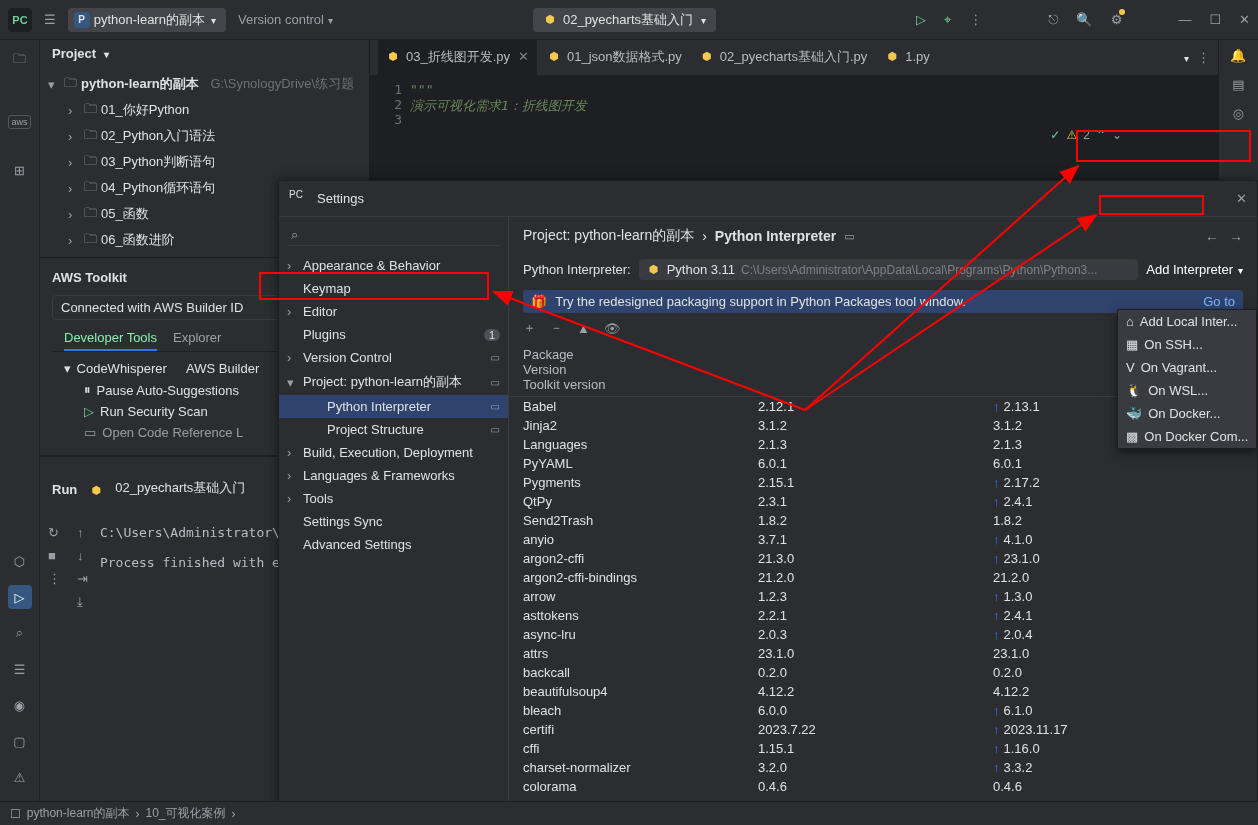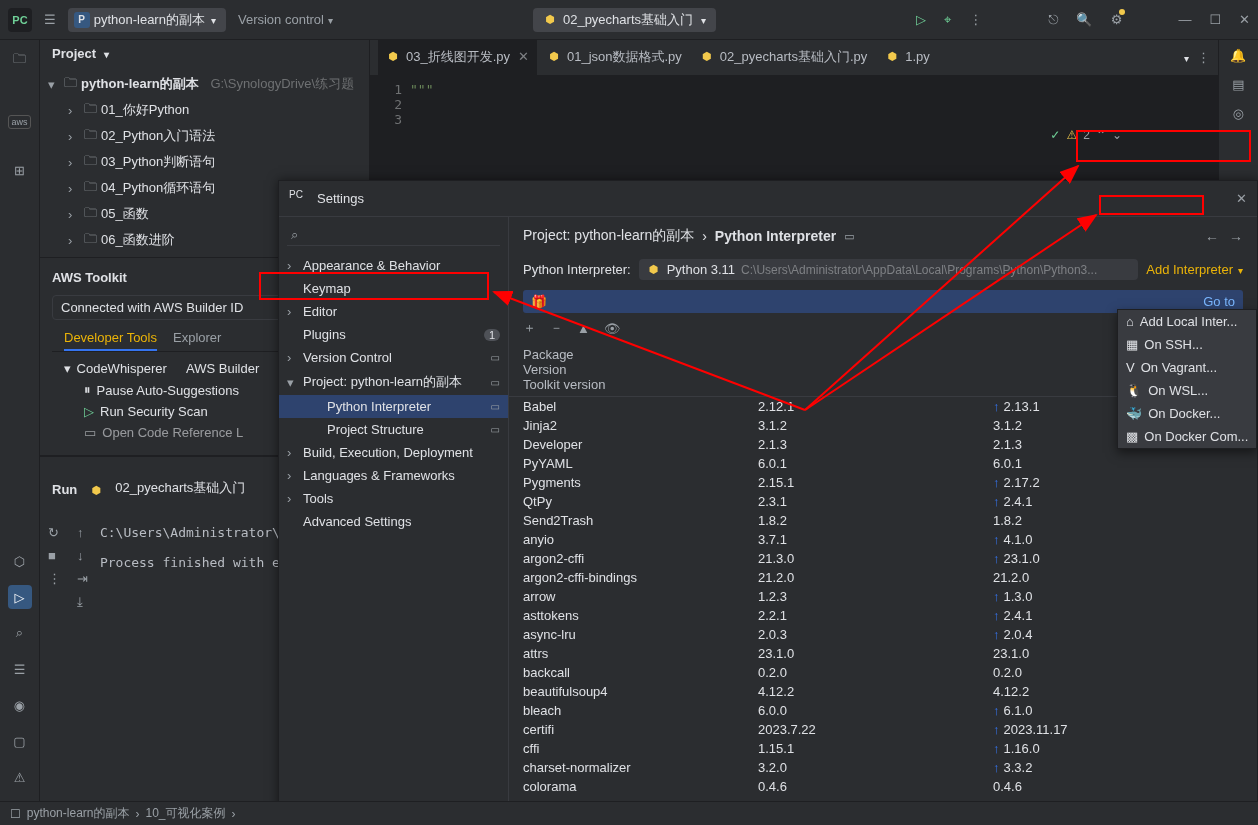--- a/index.html
+++ b/index.html
@@ -24,21 +24,21 @@
 .leftpanels { width: 330px; background: #2B2D30; border-right: 1px solid #1E1F22; display: flex; flex-direction: column; }
 .panel-hdr { display:flex; align-items:flex-start; gap:6px; padding:6px 12px; font-weight:bold; color:#DFE1E5; }
 .tree { padding: 4px 8px; overflow:hidden; font-size:13px; }
 .tree .row { display:flex; align-items:center; gap:4px; padding:2px 0; white-space:nowrap; cursor:pointer;}
 .tree .arrow { color:#9aa0a6; width:12px; }
 .tree .fld { color:#9aa0a6; }
 .tree .path { color:#6e7072; }
 .aws-toolkit { border-top:1px solid #1E1F22; padding:6px 12px; }
 .conn-row { display:flex; align-items:center; justify-content:space-between; border:1px solid #393B40; border-radius:4px; padding:4px 8px; margin:4px 0;}
 .tabs-sm { display:flex; gap:16px; padding:6px 12px 0; color:#9aa0a6; border-bottom:1px solid #1E1F22;}
-.tabs-sm .sel { color:#eab308; border-bottom:2px solid #3574F0; padding-bottom:4px;}
+.tabs-sm .sel { color:#86efac; border-bottom:2px solid #3574F0; padding-bottom:4px;}
 .cw { padding:6px 12px; }
 .cw .row { display:flex; align-items:center; gap:6px; padding:3px 0;}
 .cw .sub { margin-left:20px;}
 .run-hdr { display:flex; align-items:flex-end; gap:12px; padding:22px 12px; border-top:1px solid #1E1F22;}
 .run-body { display:flex; }
 .run-tools { display:flex; flex-direction:column; gap:8px; padding:6px 8px; color:#9aa0a6;}
 .console { padding:6px 4px; font-family: Consolas, monospace; color:#b8bcc3; font-size:13px; white-space:pre; }
 .editor { flex:1; display:flex; flex-direction:column; background:#1E1F22; min-width:0; }
 .etabs { display:flex; align-items:center; background:#2B2D30; height:36px; padding:0 8px; gap:8px; border-bottom:1px solid #1E1F22; overflow:hidden;}
 .etab { display:flex; align-items:center; gap:6px; padding:21px 8px; color:#b8bcc3; cursor:pointer; white-space:nowrap;}
@@ -63,21 +63,21 @@
 .stree .arrow { width:12px; color:#9aa0a6; }
 .stree .badge { margin-left:auto; background:#4E5157; color:#DFE1E5; border-radius:8px; padding:0 5px; font-size:11px;}
 .stree .sel { background:#2E436E; color:#DFE1E5; }
 .mdot { margin-left:auto; color:#9aa0a6; font-size:10px;}
 .spage { flex:1; display:flex; flex-direction:column; min-width:0; }
 .crumbs { display:flex; align-items:center; gap:8px; padding:10px 14px; font-size:14px; position:relative;}
 .crumbs .btn-arrows { margin-left:auto; display:flex; gap:10px; color:#9aa0a6; }
 .interp-row { display:flex; align-items:center; gap:8px; padding:4px 14px;}
 .interp-sel { flex:1; background:#393B40; border-radius:4px; padding:3px 8px; display:flex; align-items:center; gap:6px; overflow:hidden; white-space:nowrap;}
 .interp-sel .pth { color:#7e8084; font-size:12px;}
-.add-interp { color:#eab308; display:flex; align-items:center; gap:3px; cursor:pointer;}
+.add-interp { color:#ffffff; display:flex; align-items:center; gap:3px; cursor:pointer;}
 .banner { margin:6px 14px 0; background:#2E436E; display:flex; align-items:center; gap:8px; padding:4px 8px; border-radius:3px;}
 .banner .goto { margin-left:auto; color:#7ab7ff; cursor:pointer;}
 .toolbar { display:flex; align-items:center; gap:14px; padding:6px 14px; color:#9aa0a6;}
 .pkg-hdr { display:flex; padding:4px 14px 4px; color:#b8bcc3; font-size:13px; border-bottom:1px solid #393B40;flex-direction:column;}
 .pkg-hdr .c1 { width:235px;}
 .pkg-hdr .c2 { width:235px;}
 .pkg-list { flex:1; padding:0 14px; overflow:hidden; color:#DFE1E5;}
 .pkg-list .prow { display:flex; padding:2px 0; font-size:13px;}
 .pkg-list .c1 { width:235px;}
 .pkg-list .c2 { width:235px;}
@@ -261,20 +261,21 @@
             </div>
           </div>
         <div class="flex1"></div>
         <span class="chev"></span>
         <span style="color:#9aa0a6;">⋮</span>
       </div>
       <div class="code">
         <div class="gutter">1<br>2<br>3</div>
         <div class="lines">
           <div class="s">"""</div>
+          <div class="s">演示可视化需求1：折线图开发</div>
         </div>
       </div>
     </div>
     <div class="rightrail">
       <div class="ico">🔔</div>
       <div class="ico">▤</div>
       <div class="ico">◎</div>
     </div>
 
     <div class="code-mark">
@@ -339,20 +340,24 @@
               <div class="row">
                 <span class="arrow">›</span>
                 <span>Languages &amp; Frameworks</span>
               </div>
               <div class="row">
                 <span class="arrow">›</span>
                 <span>Tools</span>
               </div>
               <div class="row">
                 <span class="arrow"></span>
+                <span>Settings Sync</span>
+              </div>
+              <div class="row">
+                <span class="arrow"></span>
                 <span>Advanced Settings</span>
               </div>
             </div>
         </div>
         <div class="spage">
           <div class="crumbs">
             <span>Project: python-learn的副本</span> › <b>Python Interpreter</b> <span style="color:#9aa0a6;font-size:11px;">▭</span>
             <div class="btn-arrows">
                 <span>←</span>
                 <span>→</span>
@@ -365,20 +370,21 @@
               <span>Python 3.11</span>
               <span class="pth">C:\Users\Administrator\AppData\Local\Programs\Python\Python3...</span>
             </div>
             <div class="add-interp">
                 <span>Add Interpreter</span>
                 <span class="chev"></span>
               </div>
           </div>
           <div class="banner">
             <span style="color:#7ab7ff;">🎁</span>
+            <span>Try the redesigned packaging support in Python Packages tool window.</span>
             <span class="goto">Go to</span>
           </div>
           <div class="toolbar">
             <span>＋</span>
             <span>－</span>
             <span>▲</span>
             <span>👁</span>
           </div>
           <div class="pkg-hdr">
             <div class="c1">Package</div>
@@ -390,21 +396,21 @@
                 <div class="c1">Babel</div>
                 <div class="c2">2.12.1</div>
                 <div class="c3"><span class="up">↑</span> 2.13.1</div>
               </div>
               <div class="prow">
                 <div class="c1">Jinja2</div>
                 <div class="c2">3.1.2</div>
                 <div class="c3"> 3.1.2</div>
               </div>
               <div class="prow">
-                <div class="c1">Developer</div>
+                <div class="c1">Languages</div>
                 <div class="c2">2.1.3</div>
                 <div class="c3"> 2.1.3</div>
               </div>
               <div class="prow">
                 <div class="c1">PyYAML</div>
                 <div class="c2">6.0.1</div>
                 <div class="c3"> 6.0.1</div>
               </div>
               <div class="prow">
                 <div class="c1">Pygments</div>

